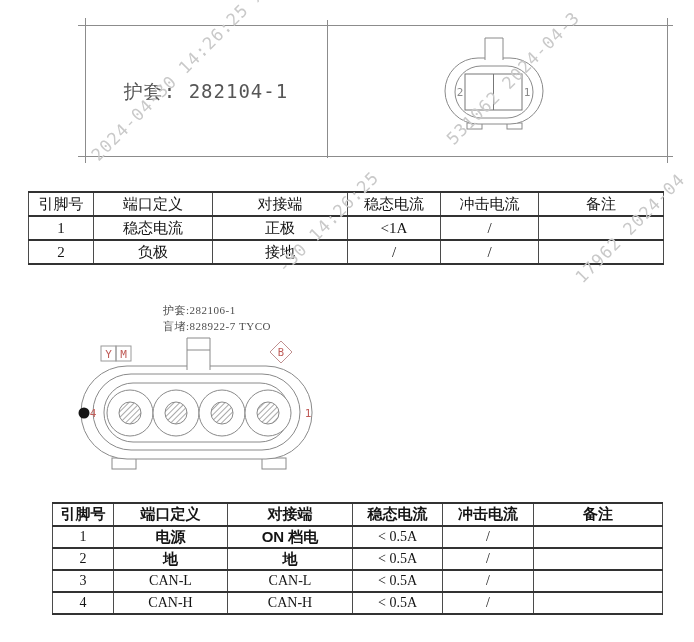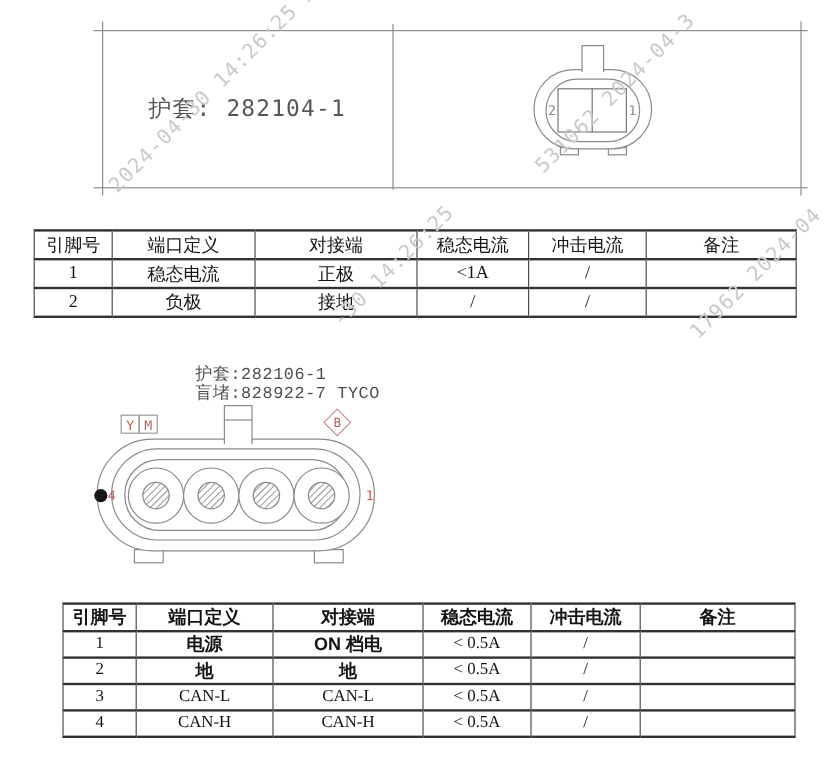--- a/index.html
+++ b/index.html
@@ -15,22 +15,22 @@
   .cadline{position:absolute;background:#8c8c8c;z-index:1;}
   .part-box-text{position:absolute;left:85px;top:27px;width:242px;height:128px;
       display:flex;flex-direction:column;justify-content:center;align-items:center;
       font-family:"DejaVu Sans Mono",monospace;font-size:19px;line-height:35px;
       color:#565656;letter-spacing:1px;z-index:2;}
 
   
   .cad-svg{position:absolute;z-index:2;}
   .cad-svg text{font-family:"DejaVu Sans Mono",monospace;}
 
-  .conn-label{position:absolute;font-family:Liberation Mono, monospace;
-      color:#4d4d4d;font-size:14px;letter-spacing:0.5px;z-index:2;white-space:nowrap;}
+  .conn-label{position:absolute;font-family:Liberation Serif, serif;
+      color:#4d4d4d;font-size:11px;letter-spacing:0.5px;z-index:2;white-space:nowrap;}
 
   
   .tbl-wrap{position:absolute;z-index:3;}
   table.pin-table{border-collapse:collapse;table-layout:fixed;}
   table.pin-table td{border-top:2px solid #323232;border-bottom:2px solid #323232;
       border-left:1px solid #4b4b4b;border-right:1px solid #4b4b4b;
       text-align:center;vertical-align:middle;padding:0;white-space:nowrap;
       overflow:hidden;color:#141414;}
   .t1 td{height:22px;font-family:"Liberation Serif",serif;font-size:15px;}
   .t2 tr.hdr td{height:21px;}

